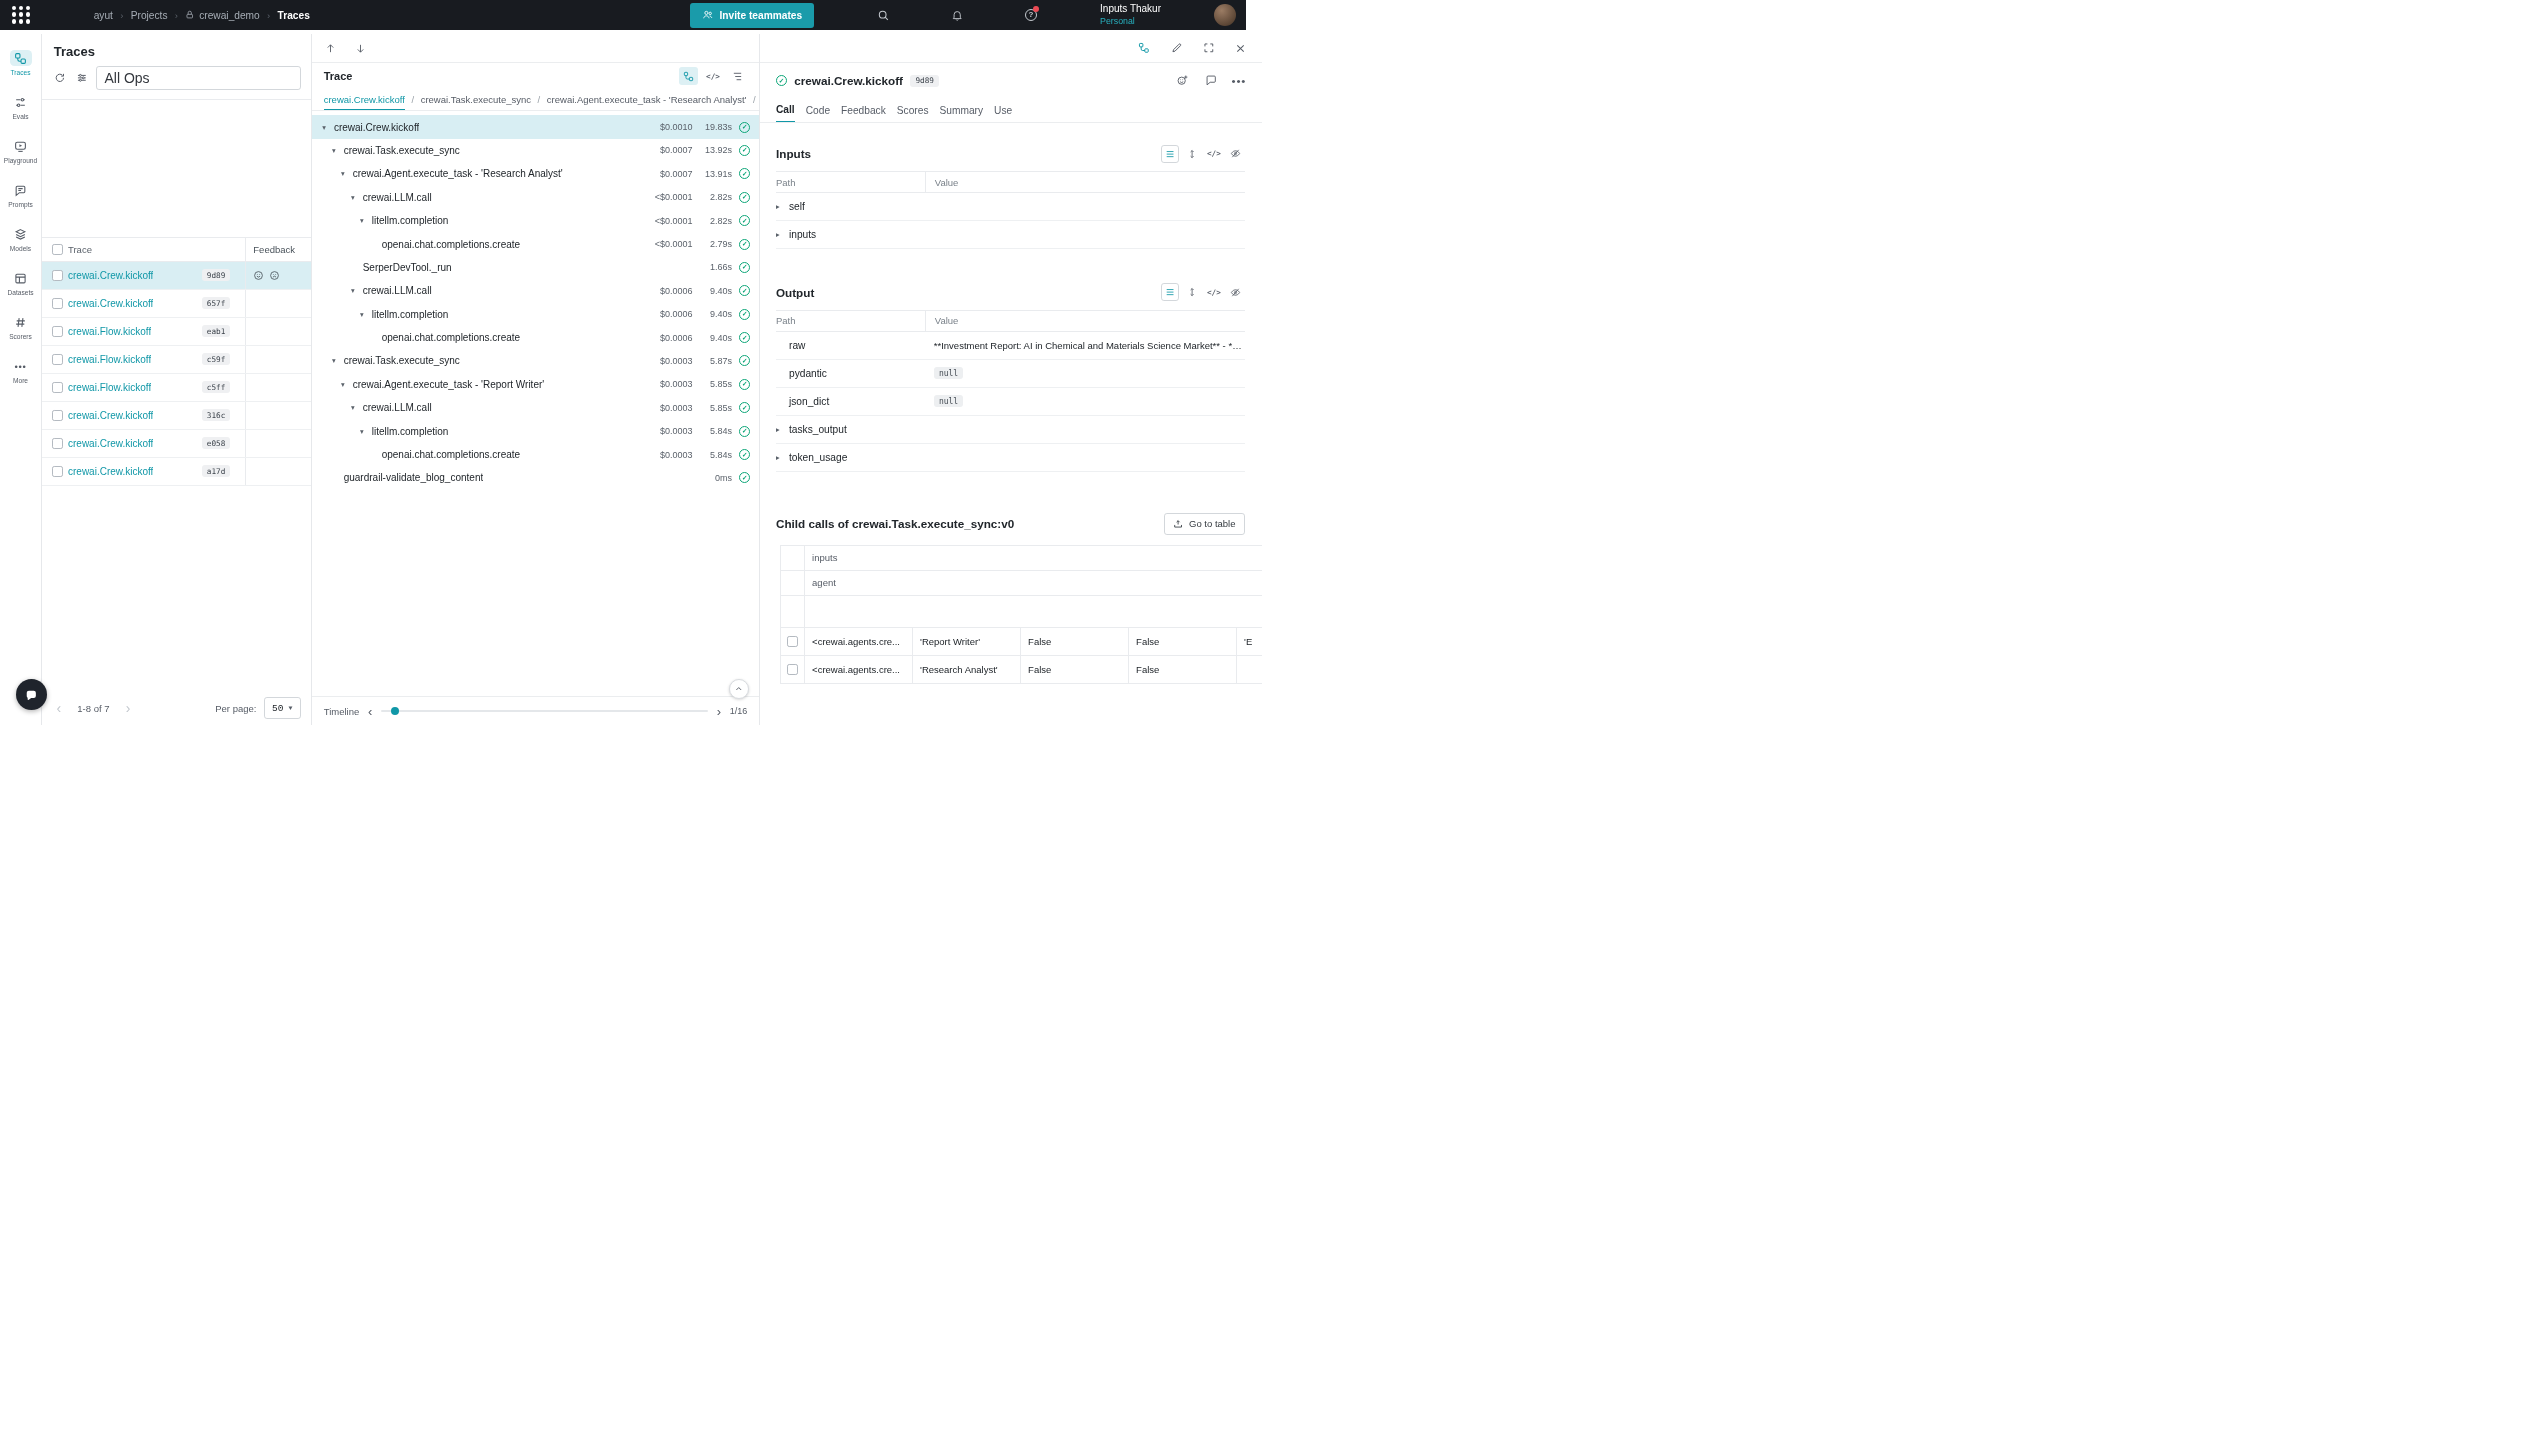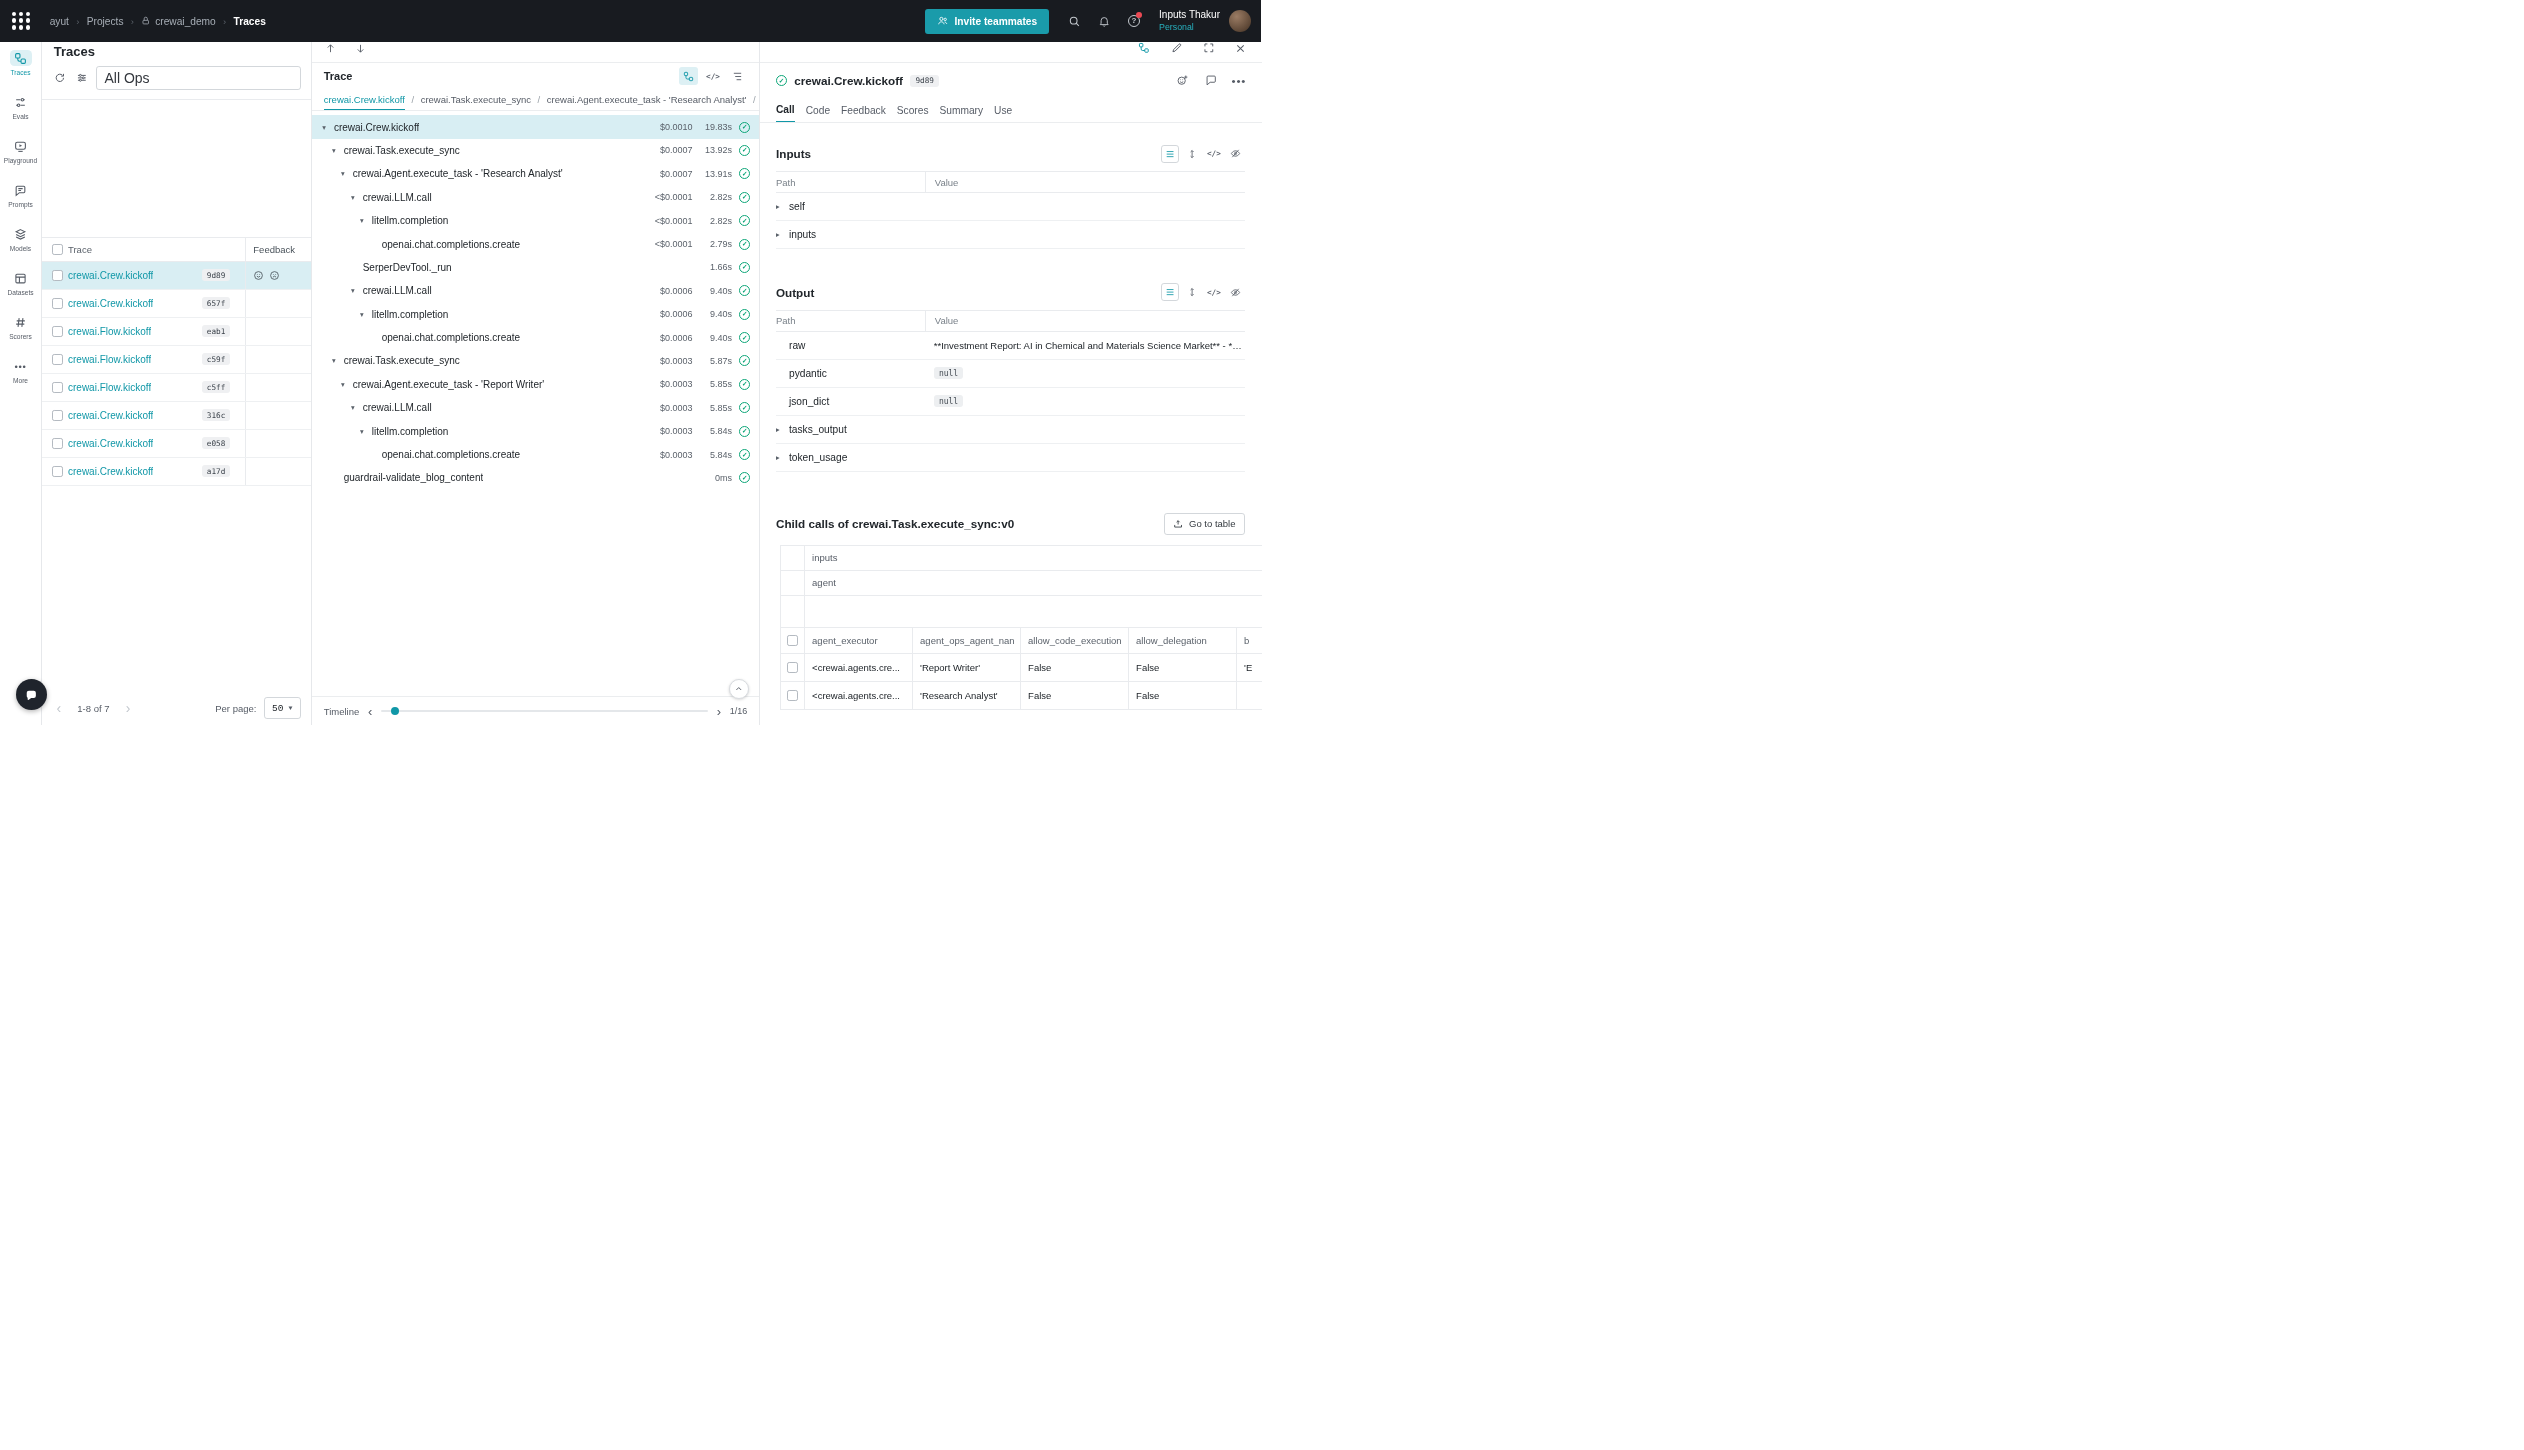--- a/index.html
+++ b/index.html
@@ -1,22 +1,22 @@
 <!DOCTYPE html>
 <html style="font-size:11.7px"><head>
 <meta charset="utf-8">
 <style>
   * { margin:0; padding:0; box-sizing:border-box; }
   html,body { background:#fff; }
   .app { position:relative; width:1262px; height:725px; overflow:hidden; background:#fff;
          font-family:"Liberation Sans", sans-serif; color:#21262b; font-size:10px; }
 
   
-  .topbar { position:absolute; left:0; top:0; right:1px; height:42px; background:#181b20;
-            display:flex; align-items:center; padding:0 10.2px 0 11.7px; z-index:30; }
+  .topbar { position:absolute; left:0; top:0; right:16px; height:30px; background:#181b20;
+            display:flex; align-items:center; padding:0 10.2px 0 11.7px; z-index:30;gap:44px; }
   .logo { width:19px; height:19px; display:grid; grid-template-columns:repeat(3,1fr); gap:1.8px; margin-right:19px; flex:none; }
   .logo i { width:4.4px; height:4.4px; background:#fff; border-radius:50%; }
   .crumbs { display:flex; align-items:center; gap:7.3px; color:#a6adb5; font-size:10.2px; white-space:nowrap; }
   .crumbs .sep { color:#5c636b; font-size:9.5px; }
   .crumbs .proj { display:flex; align-items:center; gap:4.4px; }
   .crumbs .cur { color:#fff; font-weight:700; }
   .tb-sp { flex:1; }
   .invite { display:flex; align-items:center; gap:5.8px; height:25px; padding:0 11.7px; border:none;
             background:#1a9baa; color:#fff; font-size:10.2px; font-weight:600; border-radius:2.9px;
             font-family:inherit; margin-right:19px; cursor:pointer; }
@@ -845,30 +845,20 @@
             <span class="gspan">inputs</span>
           </div>
           <div class="grow g-h">
             <span class="gcb"></span>
             <span class="gspan">agent</span>
           </div>
           <div class="grow g-empty">
             <span class="gcb"></span>
             <span class="gspan"></span>
           </div>
-          <div class="grow g-cols">
-            <span class="gcb">
-                <span class="cb"></span>
-              </span>
-            <span class="gc">agent_executor</span>
-            <span class="gc">agent_ops_agent_nan</span>
-            <span class="gc">allow_code_execution</span>
-            <span class="gc">allow_delegation</span>
-            <span class="gc">b</span>
-          </div>
           <div class="grow g-data">
             <span class="gcb">
                 <span class="cb"></span>
               </span>
             <span class="gc">&lt;crewai.agents.cre...</span>
             <span class="gc">'Report Writer'</span>
             <span class="gc">False</span>
             <span class="gc">False</span>
             <span class="gc">'E</span>
           </div>

